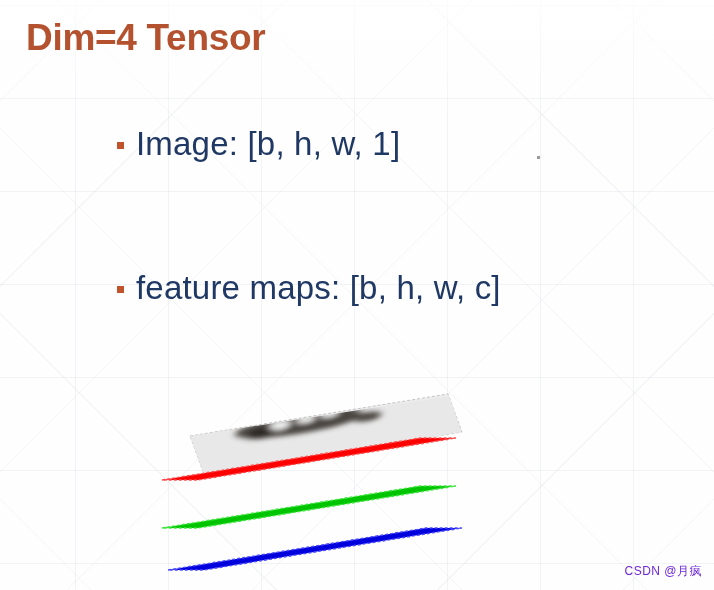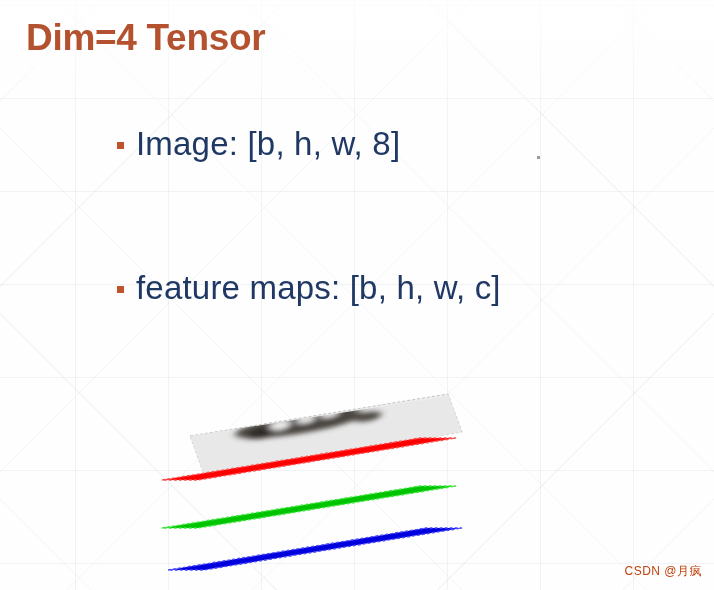--- a/index.html
+++ b/index.html
@@ -117,42 +117,42 @@
     z-index: 2;
   }
   #channel-stack svg { display: block; }
 
   
   #watermark {
     position: absolute;
     right: 12px;
     bottom: 10px;
     font-size: 12px;
-    color: #c2410c;
+    color: #6d28d9;
     letter-spacing: 0.5px;
     z-index: 4;
     white-space: nowrap;
   }
 </style>
 </head>
 <body>
 
 <div id="slide">
 
   <div class="bg-pattern">
     <div class="bg-grid"></div>
     <div class="bg-diag"></div>
     <div class="bg-soft-top"></div>
   </div>
 
   <div id="title">Dim=4 Tensor</div>
 
   <div class="bullet-row" id="bullet-0">
     <span class="bullet-marker"></span>
-    <span class="bullet-text">Image: [b, h, w, 8]</span>
+    <span class="bullet-text">Image: [b, h, w, 1]</span>
   </div>
 
   <div class="bullet-row" id="bullet-1">
     <span class="bullet-marker"></span>
     <span class="bullet-text">feature maps: [b, h, w, c]</span>
   </div>
 
   <div id="stray-dot"></div>
 
   <div id="channel-stack">

